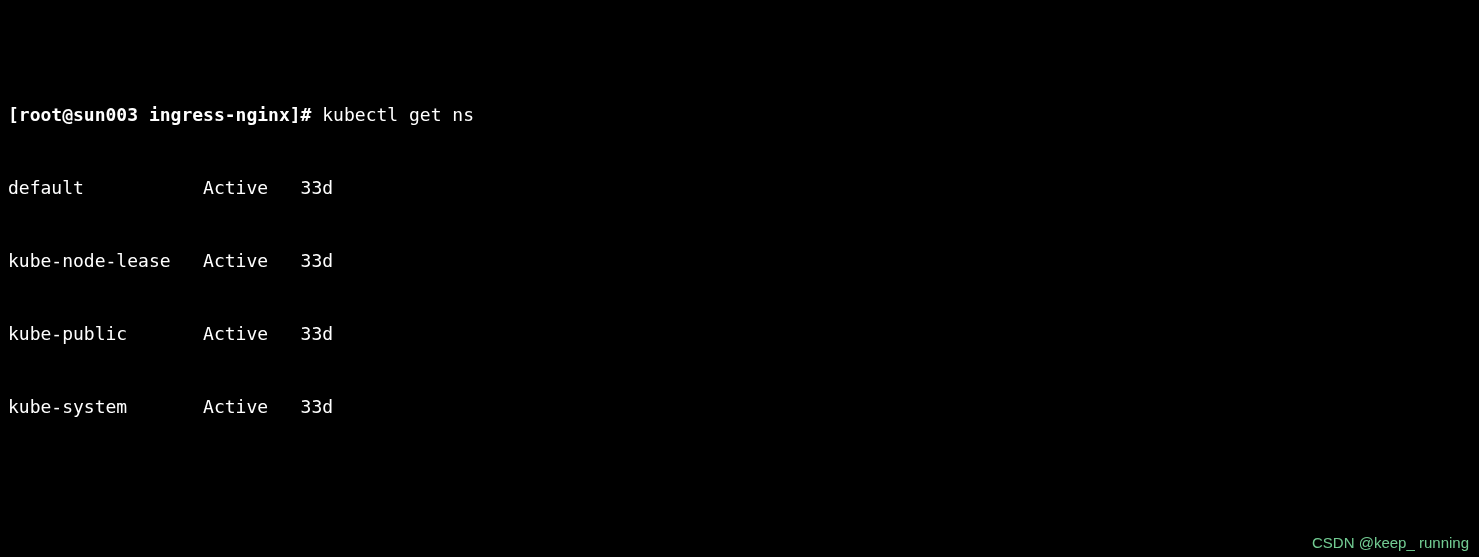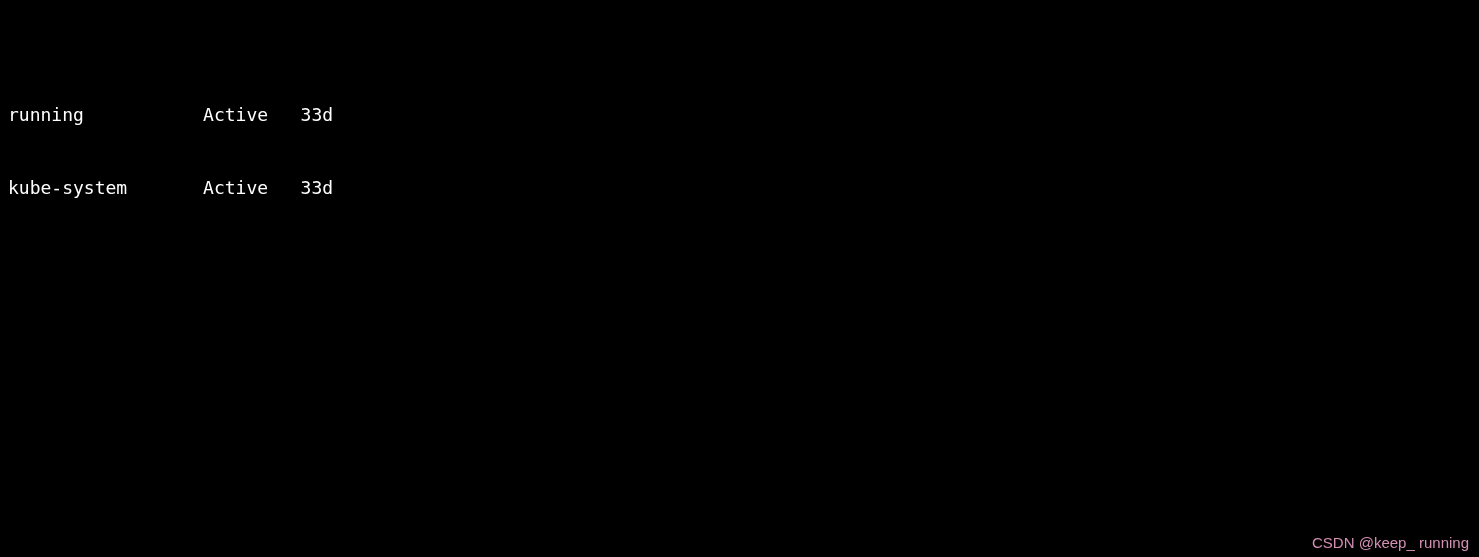--- a/index.html
+++ b/index.html
@@ -17,35 +17,38 @@
   }
   .screen {
     padding: 6px 8px;
     white-space: pre;
   }
   .bold { font-weight: 700; }
   .watermark {
     position: absolute;
     right: 10px;
     bottom: 4px;
-    color: #f9a8d4;
+    color: #86efac;
     font-size: 15px;
     font-family: sans-serif;
     opacity: 0.85;
     font-weight: 400;
   }
   .line { display: block; white-space: pre; }
 </style>
 </head>
 <body>
 
 <div class="screen">
 
   
-  <span class="line">running           Active   33d</span>
+  <span class="line"><span class="bold">[root@sun003 ingress-nginx]# </span><span>kubectl get ns</span></span>
+  <span class="line">default           Active   33d</span>
+  <span class="line">kube-node-lease   Active   33d</span>
+  <span class="line">kube-public       Active   33d</span>
   <span class="line">kube-system       Active   33d</span>
   
 
   
   
   
   
   
   
 

